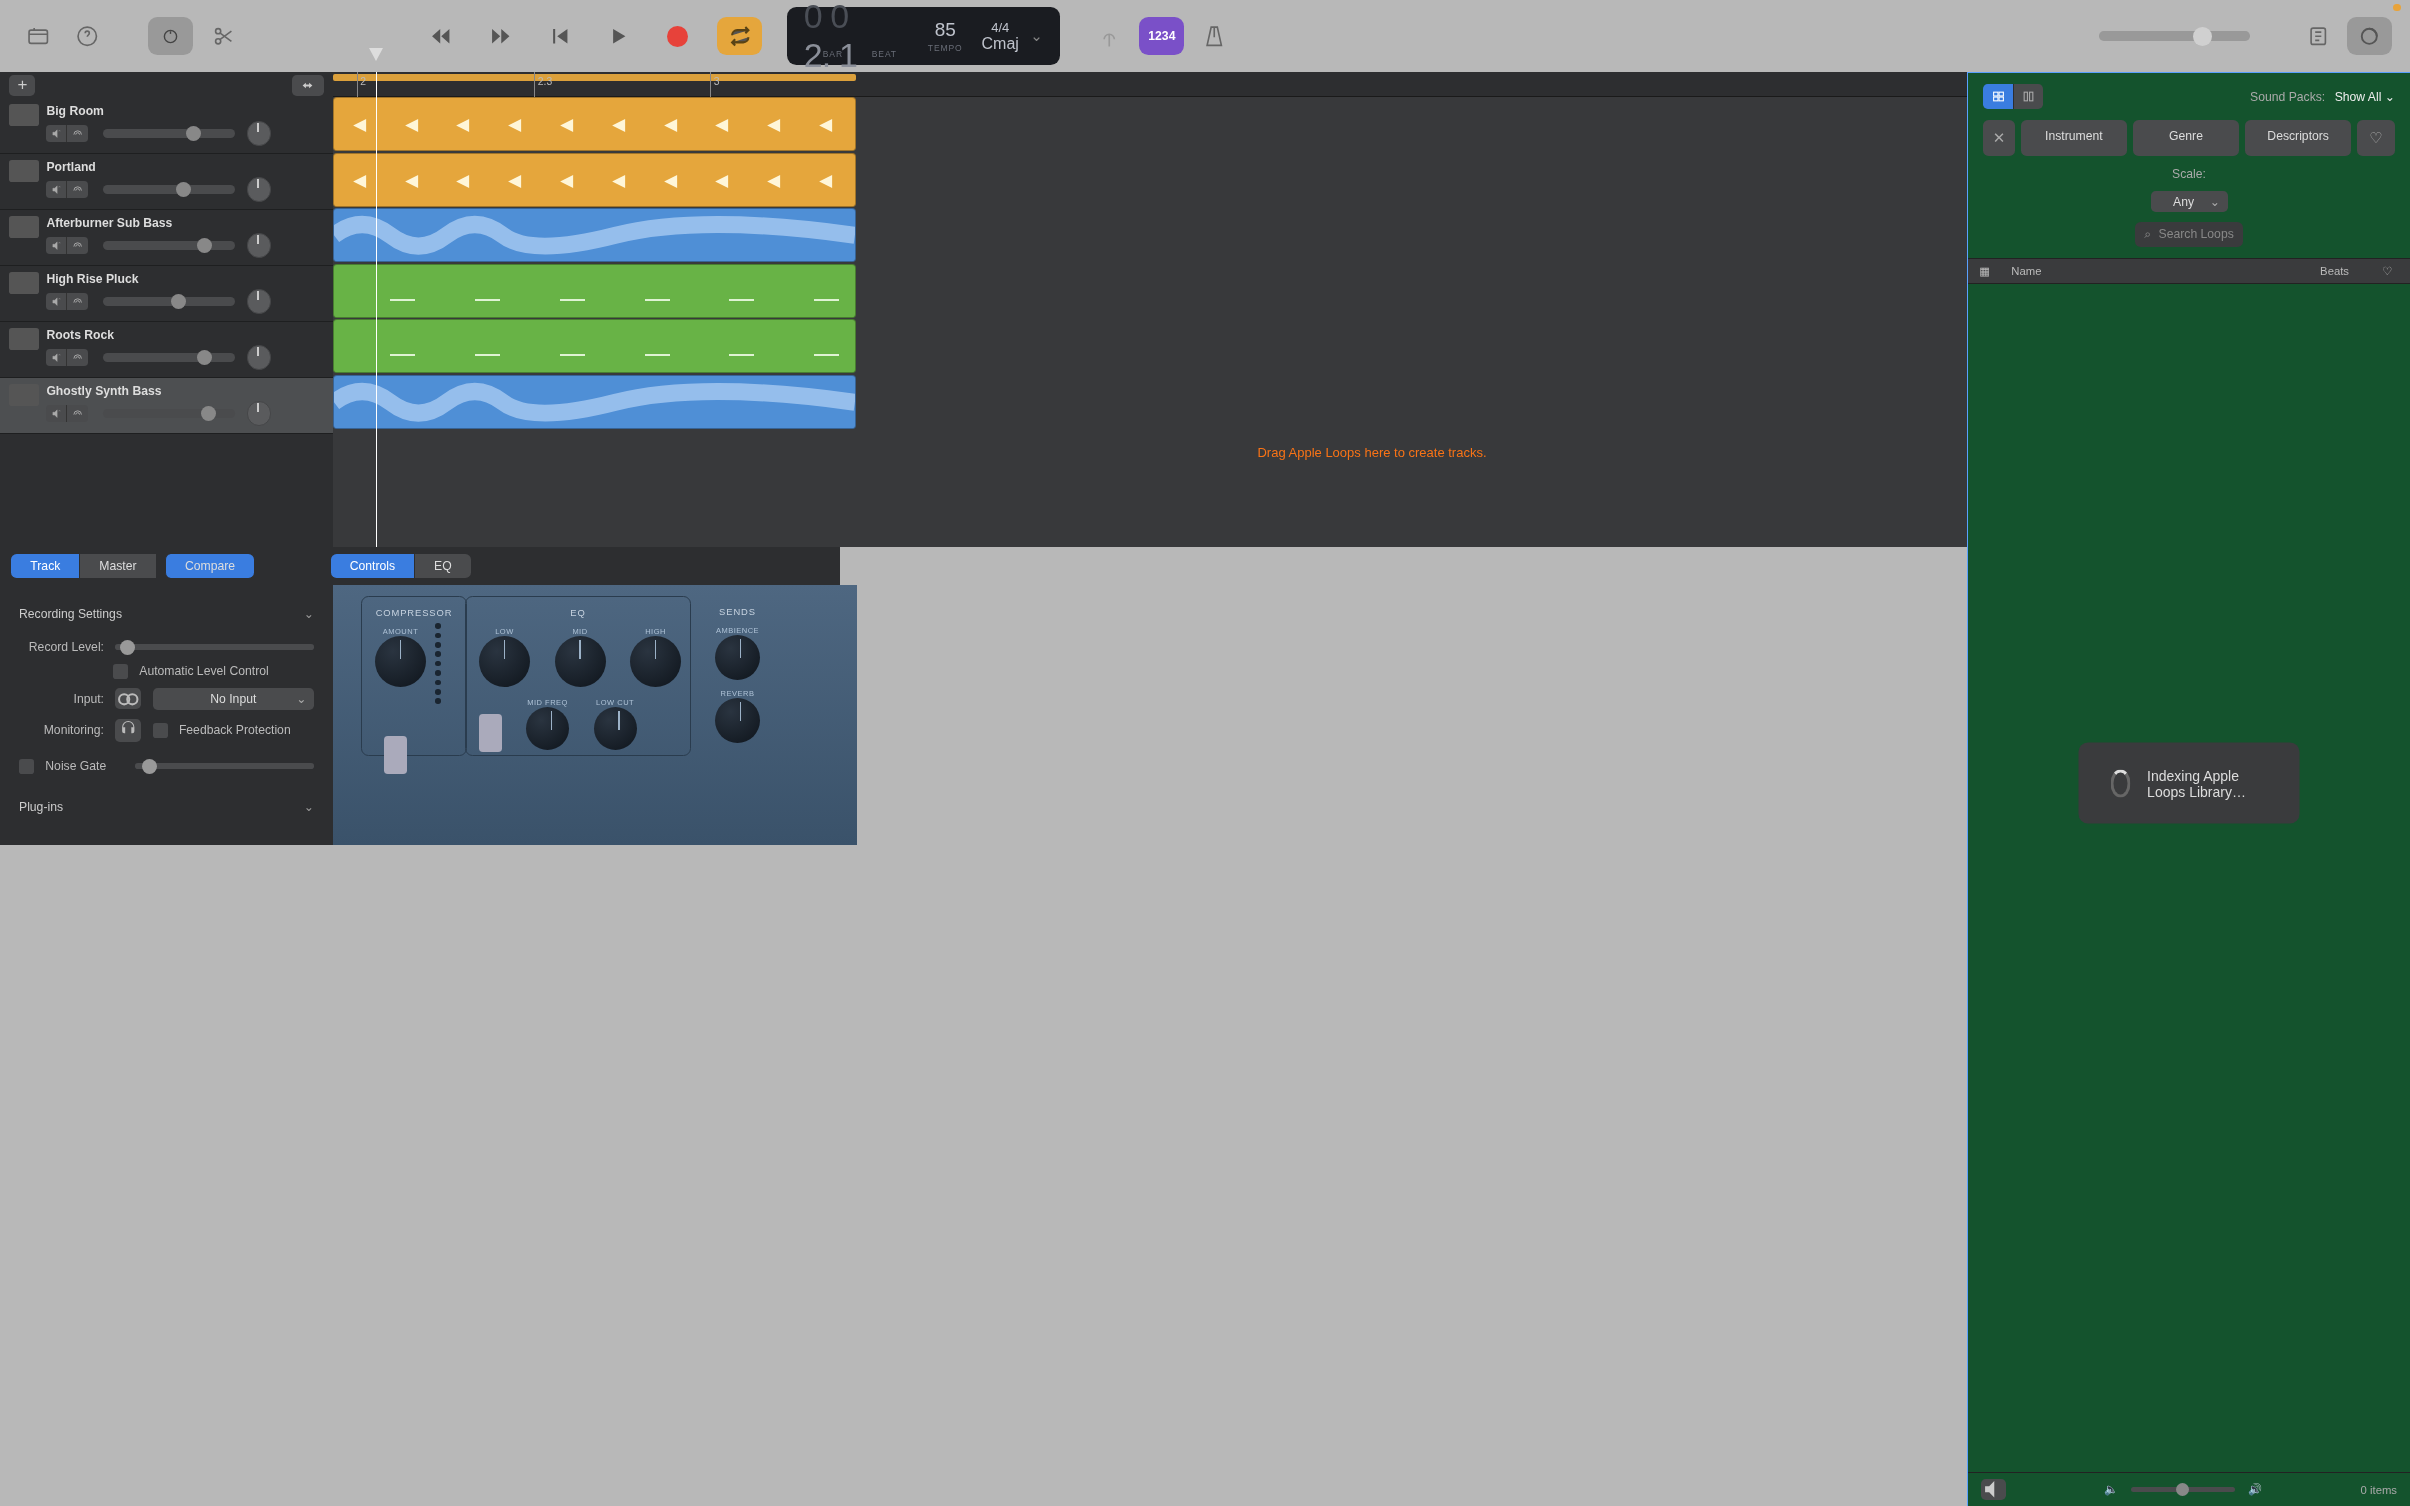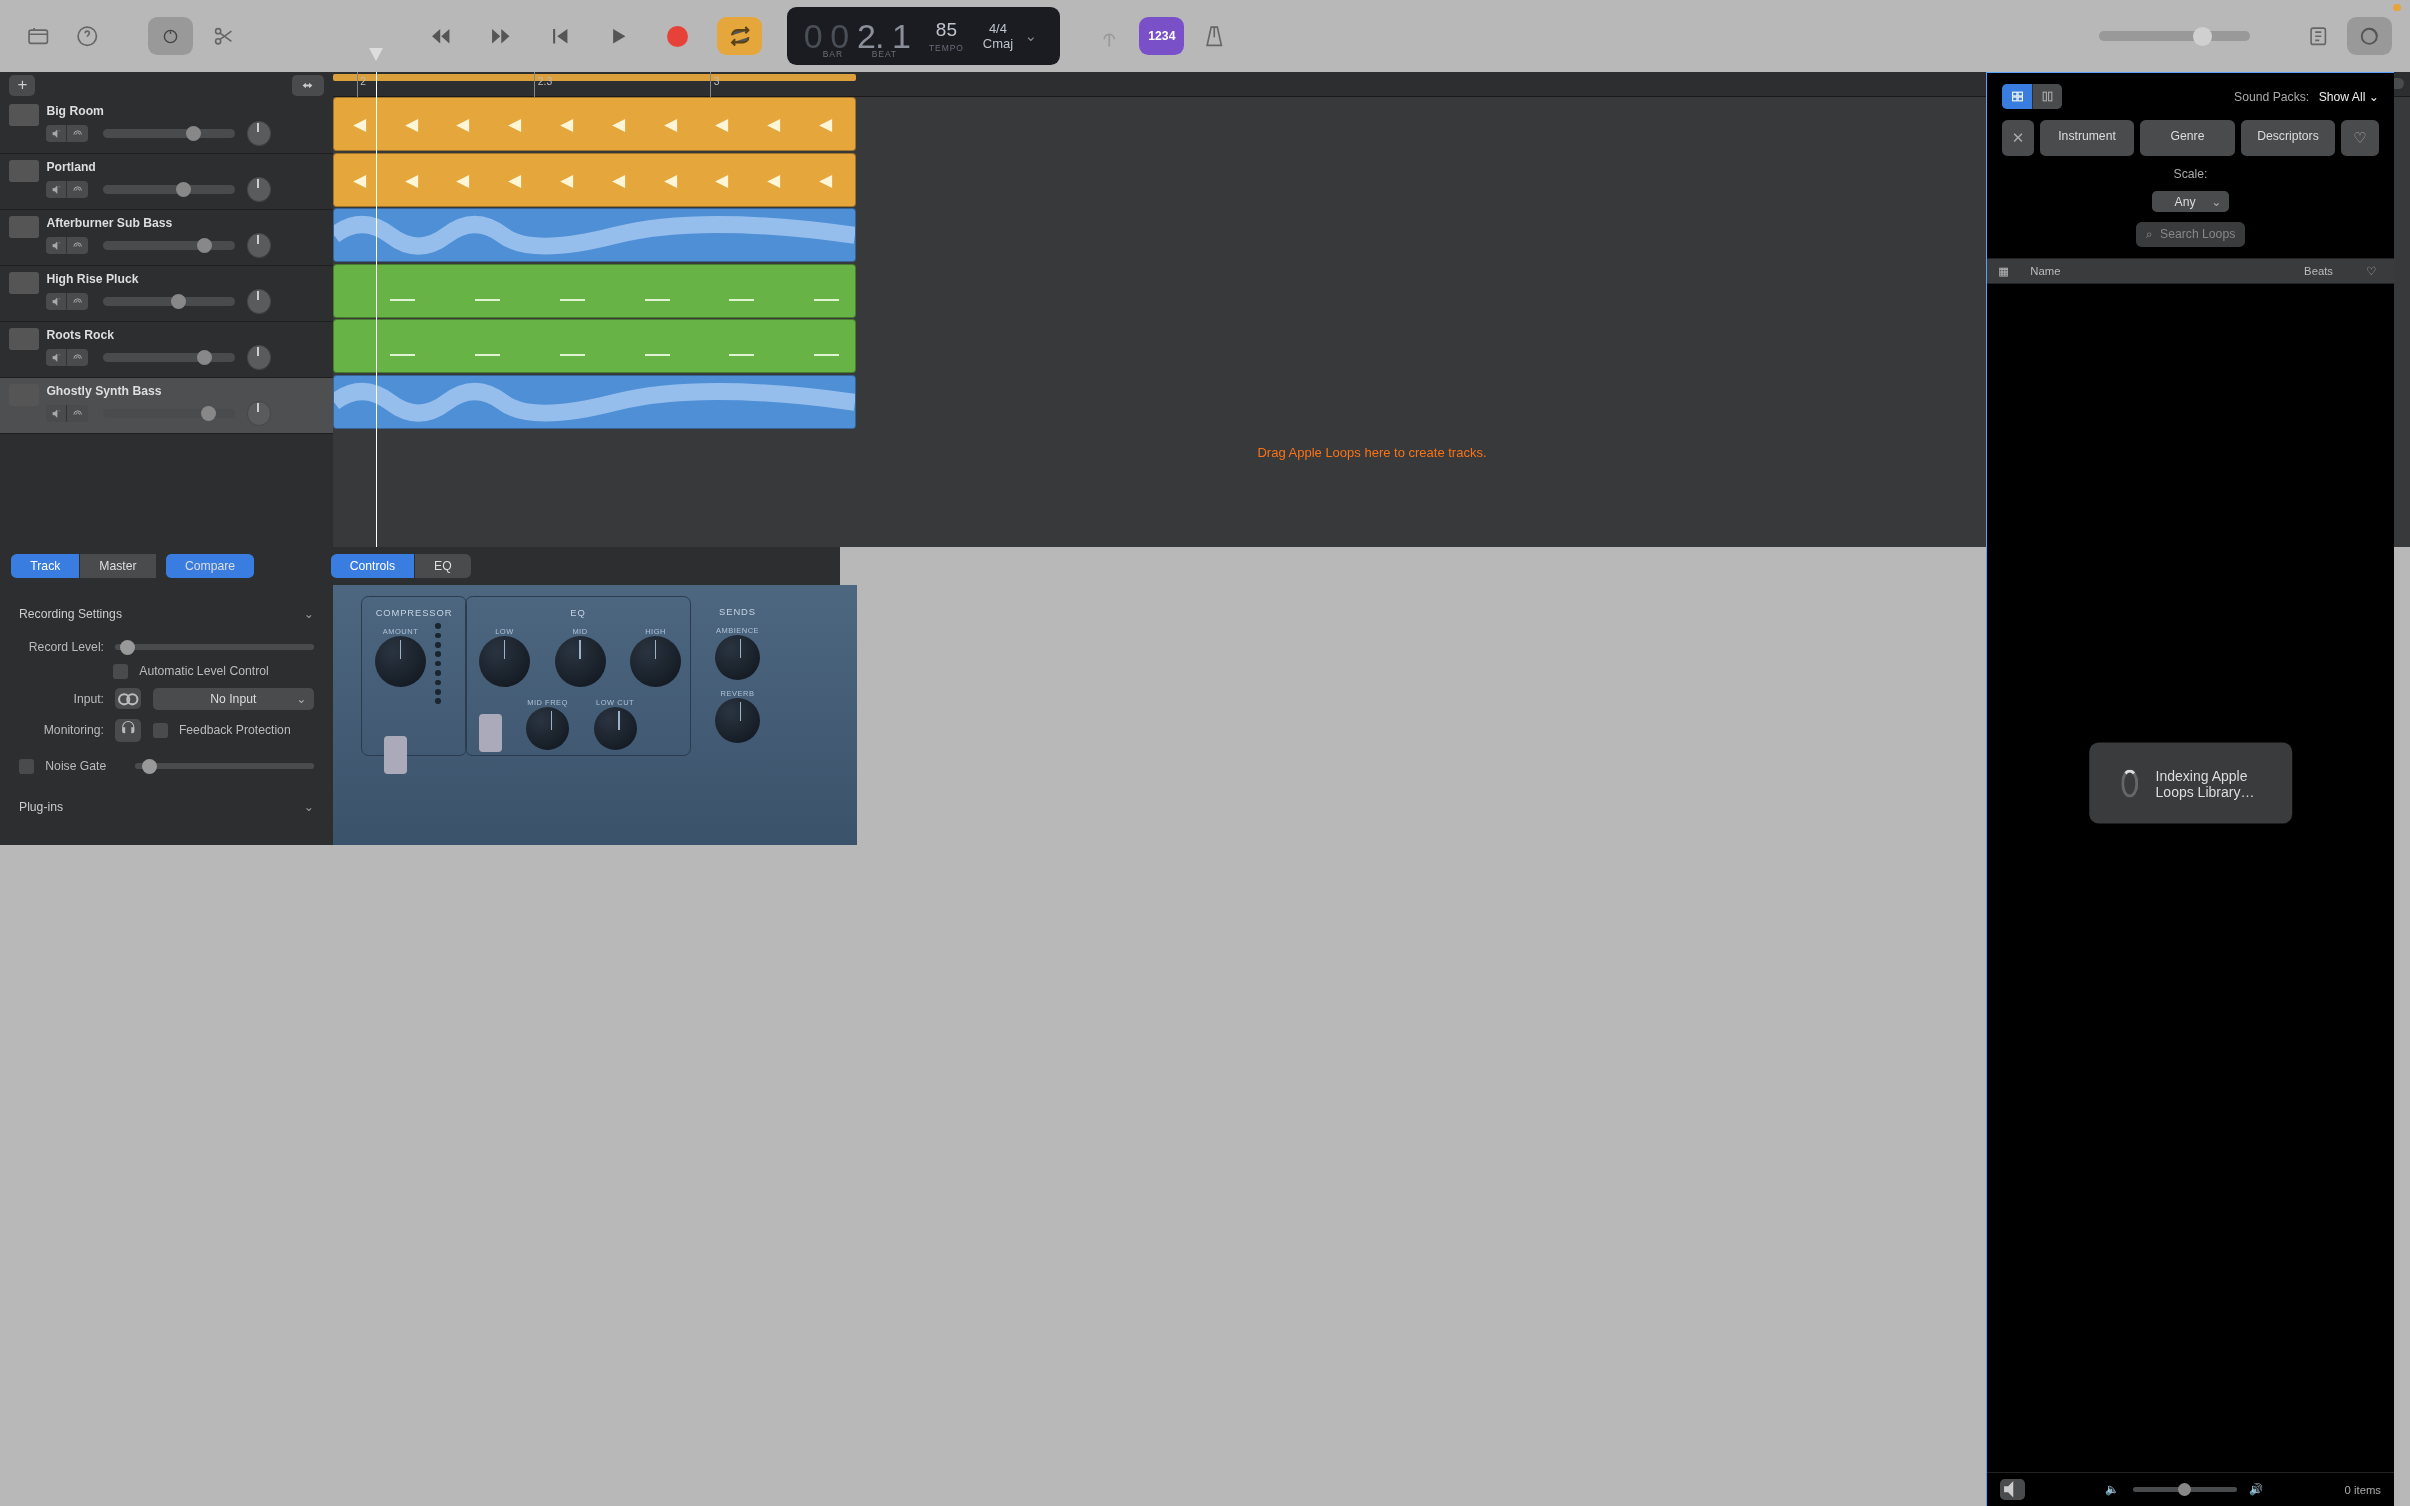--- a/index.html
+++ b/index.html
@@ -94,21 +94,21 @@
 .knob { width: 51px; height: 51px; border-radius: 50%; background: radial-gradient(circle at 35% 30%, #2a3440, #0e141b); position: relative; }
 .knob::after { content: ''; position: absolute; width: 1.9px; height: 19px; background: #9cb2c8; left: 24.5px; top: 3.8px; }
 .knob-lbl { font-size: 7.5px; letter-spacing: 0.5px; color: #aec2d6; text-align: center; margin-top: 3.8px; }
 .knob-col { display: flex; flex-direction: column; align-items: center; }
 .knob-row { display: flex; gap: 24.5px; }
 .meter { width: 5.6px; height: 94px; display: flex; flex-direction: column; gap: 3.8px; margin-left: 9.4px; }
 .meter i { width: 5.6px; height: 5.6px; border-radius: 50%; background: #1a2530; display: block; }
 .jack { width: 22.6px; height: 38px; background: #aab; border-radius: 3.8px; margin-top: 19px; }
 
 
-.loops { position: absolute; right: 16px; top: 72px; width: 408px; bottom: 0; background: #000000; border-left: 1.9px solid #5aa0ff; border-top: 1.9px solid #5aa0ff; display: flex; flex-direction: column; }
+.loops { position: absolute; right: 0; top: 72px; width: 443px; bottom: 0; background: #14532d; border-left: 1.9px solid #5aa0ff; border-top: 1.9px solid #5aa0ff; display: flex; flex-direction: column; }
 .loops-hdr { padding: 11.3px 15px; display: flex; flex-direction: column; gap: 11.3px; }
 .view-toggle { display: flex; gap: 0; }
 .vt { width: 30px; height: 24.5px; background: #4a4b4d; display: flex; align-items: center; justify-content: center; color: #aaa; }
 .vt:first-child { border-radius: 4.7px 0 0 4.7px; } .vt:last-child { border-radius: 0 4.7px 4.7px 0; border-left: 0.9px solid #2d2e30;}
 .vt.active { background: #3a7de0; color: #fff; }
 .packs { display: flex; align-items: center; gap: 9.4px; color: #aaa; font-size: 12.2px; }
 .packs .val { color: #eee; }
 .filter-row { display: flex; gap: 5.6px; }
 .filter-btn { flex: 1; background: #4a4b4d; border-radius: 5.6px; padding: 9.4px 0; text-align: center; font-size: 12.2px; color: #ddd; }
 .clear-x { width: 32px; height: 36px; background: #4a4b4d; border-radius: 5.6px; display: flex; align-items: center; justify-content: center; color: #aaa; }
@@ -191,21 +191,21 @@
   <div class="lcd">
     <span class="big"><span class="dim">0 0 </span><span>2</span>.&nbsp;<span>1</span></span>
     <span class="under bar">BAR</span>
     <span class="under beat">BEAT</span>
     <div class="col">
         <span class="val">85</span>
         <span class="lbl">TEMPO</span>
       </div>
     <div class="col">
         <span class="val" style="font-size:13px">4/4</span>
-        <span class="val" style="font-size:13px">Cmaj</span>
+        <span class="val" style="font-size:16px">Cmaj</span>
       </div>
     <span class="lcd-arrow">⌄</span>
   </div>
 
   <div class="tb-btn" style="margin-left:19px">
       <svg viewBox="0 0 24 24" fill="none" stroke="#999" stroke-width="1.6">
         <path d="M12 22V10M7 15a5 5 0 0110 0"></path>
       </svg>
     </div>
   <div class="tb-pill purple">1234</div>

